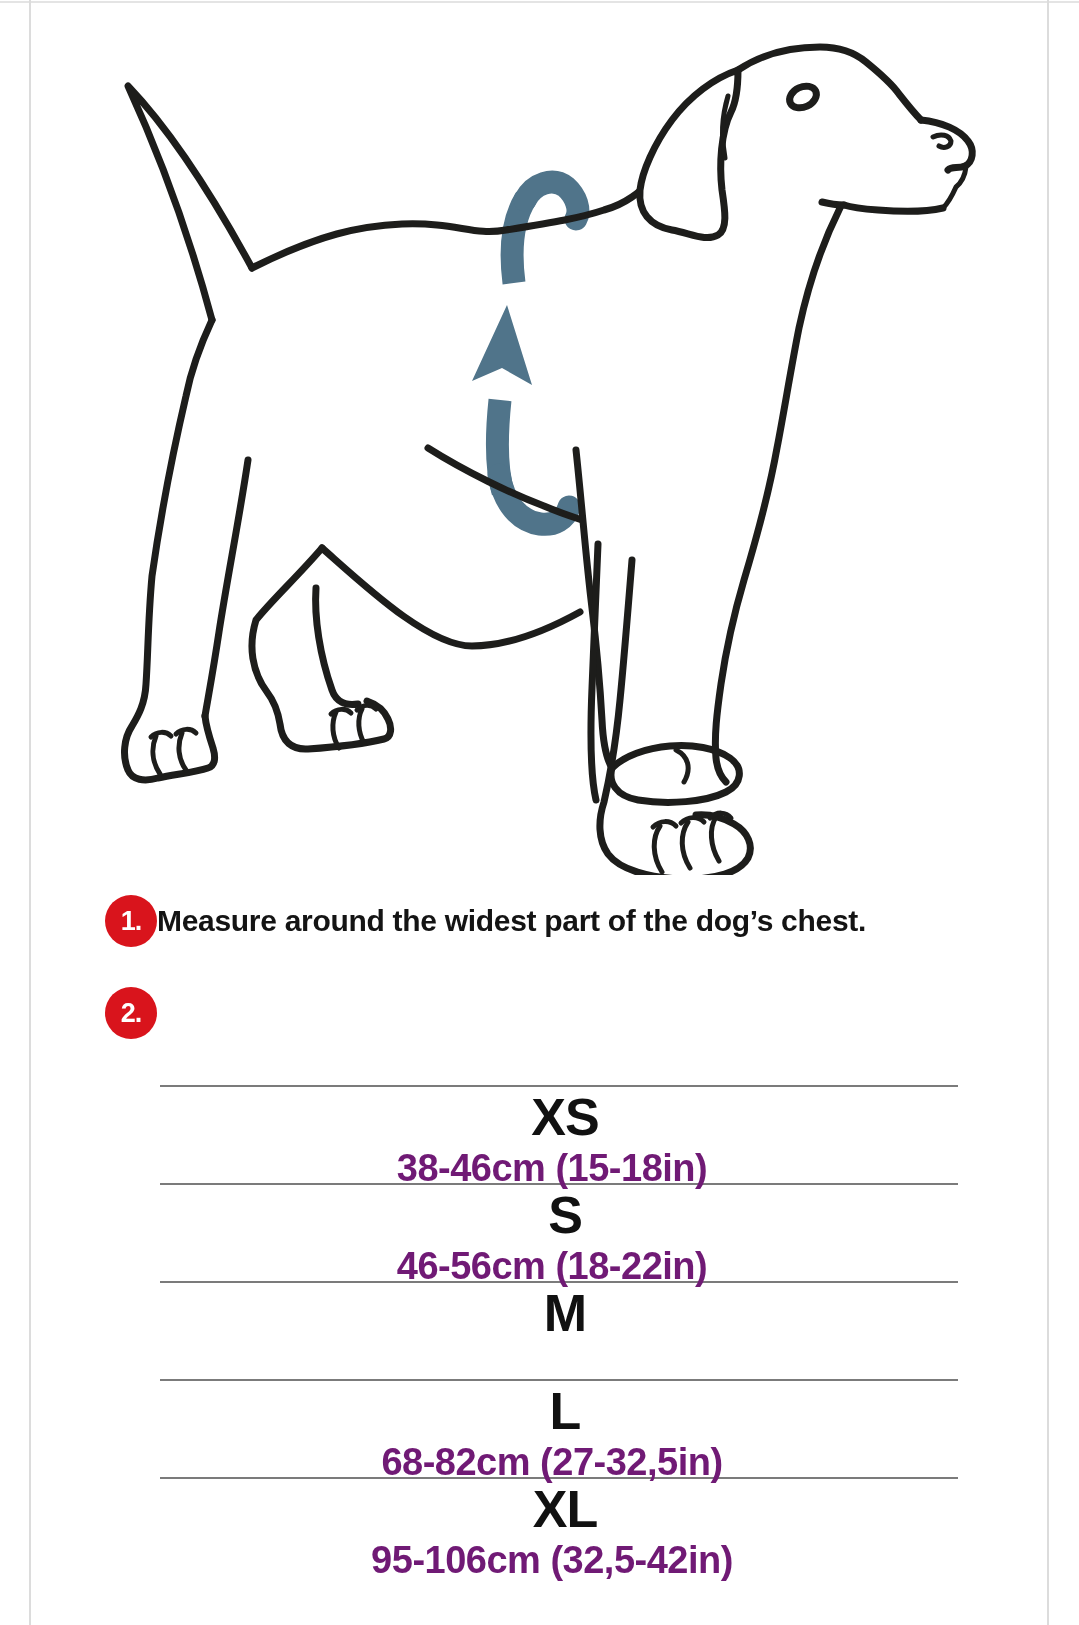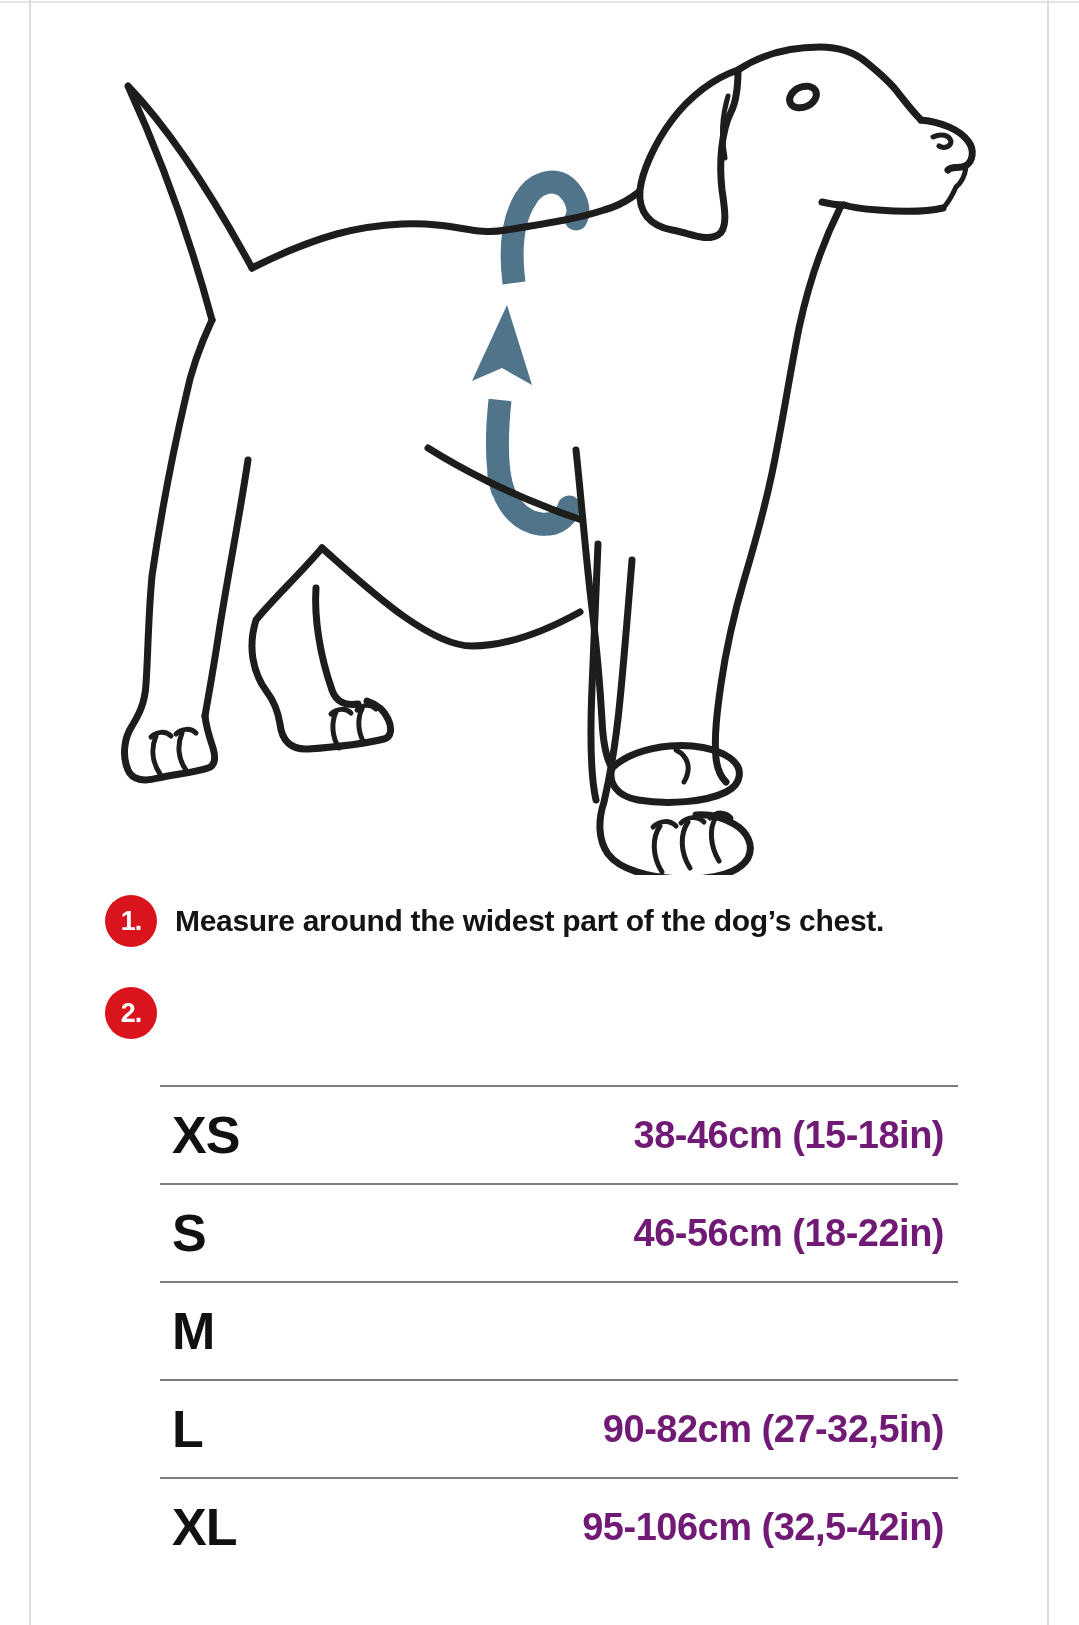--- a/index.html
+++ b/index.html
@@ -27,31 +27,31 @@
   .instr-1{top:895px;height:52px;}
   .instr-2{top:987px;height:52px;}
   .badge{
     width:52px;height:52px;border-radius:50%;
     background:var(--badge);color:#fff;
     display:flex;align-items:center;justify-content:center;
     font-weight:bold;font-size:27px;letter-spacing:-1px;
     flex:0 0 auto;
   }
   .instr-text{
-    margin-left:18px;
     font-size:30px;font-weight:bold;color:#141414;
     letter-spacing:-0.3px;white-space:nowrap;
   }
 
   .size-table{position:absolute;left:160px;top:1085px;width:798px;}
   .size-row{
     height:98px;
     border-top:2px solid #7b7b7b;
-    display:flex;align-items:center;justify-content:space-between;
+    display:flex;align-items:center;justify-content:flex-start;
     box-sizing:border-box;
+    flex-direction:column;
   }
   .size-label{
     font-size:52px;font-weight:bold;color:#111;
     letter-spacing:-1px;padding-left:12px;
   }
   .size-range{
     font-size:38px;font-weight:bold;color:#701a75;
     letter-spacing:-0.5px;padding-right:14px;
   }
 </style>
@@ -153,20 +153,20 @@
     </div>
     <div class="size-row">
       <span class="size-label">S</span>
       <span class="size-range">46-56cm (18-22in)</span>
     </div>
     <div class="size-row">
       <span class="size-label">M</span>
     </div>
     <div class="size-row">
       <span class="size-label">L</span>
-      <span class="size-range">90-82cm (27-32,5in)</span>
+      <span class="size-range">68-82cm (27-32,5in)</span>
     </div>
     <div class="size-row">
       <span class="size-label">XL</span>
       <span class="size-range">95-106cm (32,5-42in)</span>
     </div>
   </div>
 </div>
 
 </body></html>

